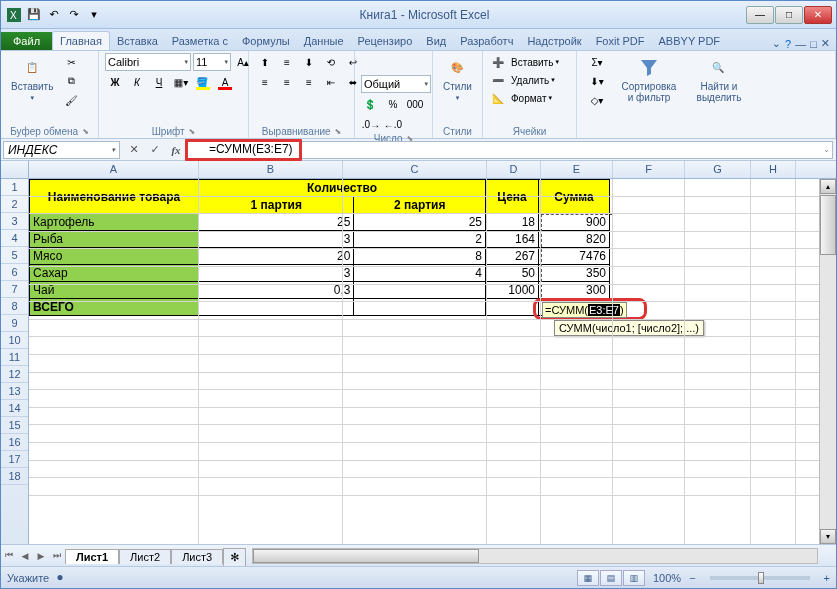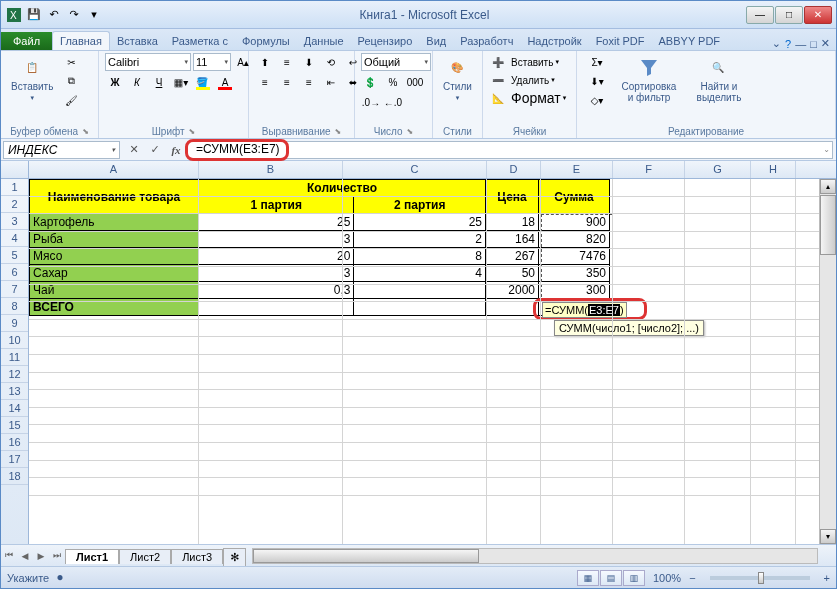--- a/index.html
+++ b/index.html
@@ -36,21 +36,21 @@
 .combo .arr{font-size:7px;color:#555;}
 
 
 .formulabar { height:22px; border-bottom:1px solid #b5c9e3; background:#eef3fa; display:flex; align-items:center; font-size:12px;}
 .namebox { width:117px; border:1px solid #abc; background:#fff; height:18px; margin:0 2px; padding:0 4px; font-style:italic; display:flex;align-items:center;justify-content:space-between;}
 .namebox .arr{font-size:7px;color:#555;}
 .fbar-btns{display:flex;gap:1px;padding:0 2px;}
 .fbar-btn{width:20px;height:18px;display:flex;align-items:center;justify-content:center;cursor:pointer;font-size:11px;color:#555;}
 .fbar-fx{font-style:italic;font-family:serif;font-weight:bold;}
 .formula-input{flex:1;border:1px solid #abc;background:#fff;height:18px;margin-right:3px;padding:0 4px;position:relative;display:flex;align-items:center;}
-.formula-highlight{position:absolute;left:-4px;top:-3px;border:3px solid #d33;border-radius:8px;padding:0 6px 2px 8px;height:22px;display:flex;align-items:center;background:#fff;}
+.formula-highlight{position:absolute;left:-4px;top:-3px;border:3px solid #d33;border-radius:1px;padding:0 6px 2px 21px;height:22px;display:flex;align-items:center;background:#fff;}
 .formula-input .expand{position:absolute;right:2px;font-size:8px;color:#888;cursor:pointer;}
 
 
 .grid-wrap{position:relative;height:calc(589px - 28px - 22px - 88px - 22px - 22px - 22px - 2px);}
 .colhead{height:18px;display:flex;background:linear-gradient(#f0f5fb,#dde8f5);border-bottom:1px solid #9db7d9;}
 .rowhead-spacer{width:28px;border-right:1px solid #9db7d9;background:linear-gradient(#f0f5fb,#dde8f5);}
 .ch{border-right:1px solid #c5d3e6;text-align:center;font-size:11px;color:#3a5a8a;line-height:17px;cursor:pointer;}
 .gridbody{display:flex;height:calc(100% - 18px);position:relative;}
 .rowheads{width:28px;background:linear-gradient(#f0f5fb,#dde8f5);border-right:1px solid #9db7d9;}
 .rh{height:17px;border-bottom:1px solid #c5d3e6;text-align:center;font-size:11px;color:#3a5a8a;line-height:16px;cursor:pointer;}
@@ -204,21 +204,21 @@
         <div class="sm-btn">⇤</div>
         <div class="sm-btn">⬌</div>
       </div>
     </div>
     <div class="group-label">
         <span>Выравнивание</span>
         <span class="glauncher">⬊</span>
       </div>
   </div>
   <div class="group" style="width:78px;">
-    <div class="group-content" style="flex-direction:column;gap:2px;">
+    <div class="group-content" style="flex-direction:column;gap:2px;margin-top:22px;">
       <div class="combo" style="width:70px;">
           <span>Общий</span>
           <span class="arr">▾</span>
         </div>
       <div class="sm-row">
         <div class="sm-btn">💲</div>
         <div class="sm-btn">%</div>
         <div class="sm-btn">000</div>
       </div>
       <div class="sm-row">
@@ -250,21 +250,21 @@
           <span style="font-size:10px;cursor:pointer;">Вставить</span>
           <span style="font-size:7px;">▾</span>
         </div>
       <div class="sm-row" style="align-items:center;">
           <span class="sm-btn">➖</span>
           <span style="font-size:10px;cursor:pointer;">Удалить</span>
           <span style="font-size:7px;">▾</span>
         </div>
       <div class="sm-row" style="align-items:center;">
           <span class="sm-btn">📐</span>
-          <span style="font-size:14px;cursor:pointer;">Формат</span>
+          <span style="font-size:10px;cursor:pointer;">Формат</span>
           <span style="font-size:7px;">▾</span>
         </div>
     </div>
     <div class="group-label">
         <span>Ячейки</span>
       </div>
   </div>
   <div class="group" style="flex:1;">
     <div class="group-content">
       <div style="display:flex;flex-direction:column;gap:1px;">
@@ -278,23 +278,20 @@
               <path d="M3 4h16l-6 8v6l-4 2v-8z" fill="#5a8ac6"></path>
             </svg>
           </div>
         <span style="max-width:60px;text-align:center;line-height:1.1;">Сортировка и фильтр</span>
       </div>
       <div class="big-btn">
         <div class="ico">🔍</div>
         <span style="max-width:56px;text-align:center;line-height:1.1;">Найти и выделить</span>
       </div>
     </div>
-    <div class="group-label">
-        <span>Редактирование</span>
-      </div>
   </div>
 </div>
 
 <div class="formulabar">
   <div class="namebox">
       <span style="font-style:italic;">ИНДЕКС</span>
       <span class="arr">▾</span>
     </div>
   <div class="fbar-btns">
     <div class="fbar-btn">✕</div>
@@ -381,21 +378,21 @@
               <td class="cell-green">Сахар</td>
               <td class="num">3</td>
               <td class="num">4</td>
               <td class="num">50</td>
               <td class="num">350</td>
             </tr>
         <tr>
               <td class="cell-green">Чай</td>
               <td class="num">0,3</td>
               <td class="num"></td>
-              <td class="num">2000</td>
+              <td class="num">1000</td>
               <td class="num">300</td>
             </tr>
         <tr>
               <td class="hdr-green">ВСЕГО</td>
               <td></td>
               <td></td>
               <td></td>
               <td style="padding:0;"></td>
             </tr>
       </tbody>

